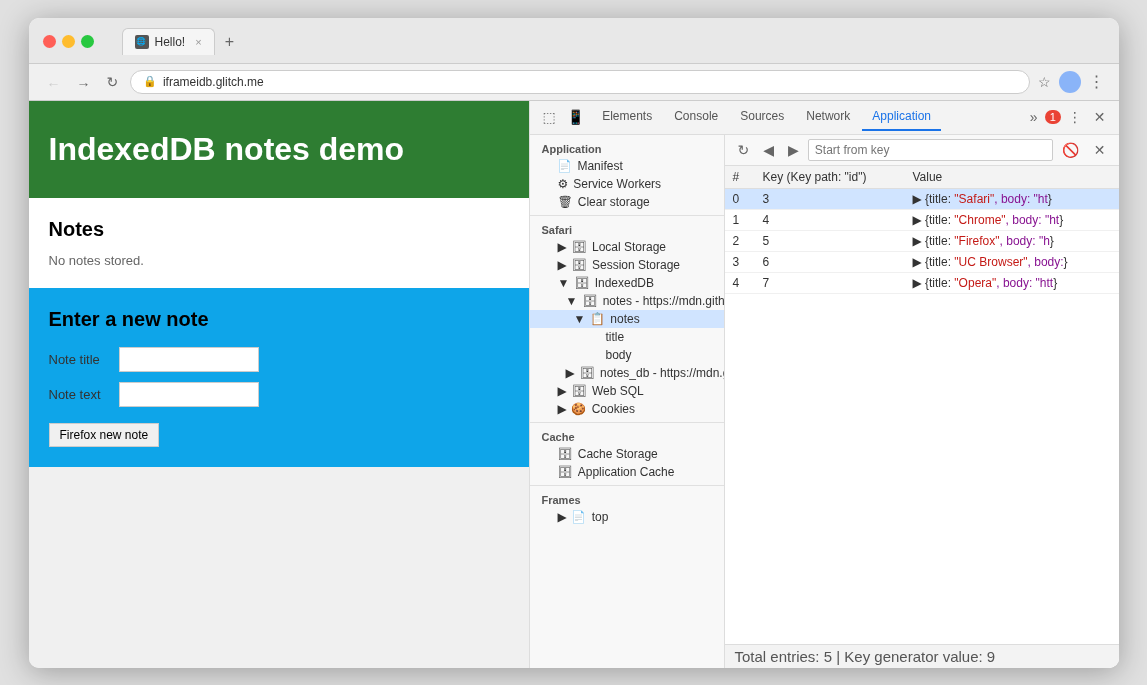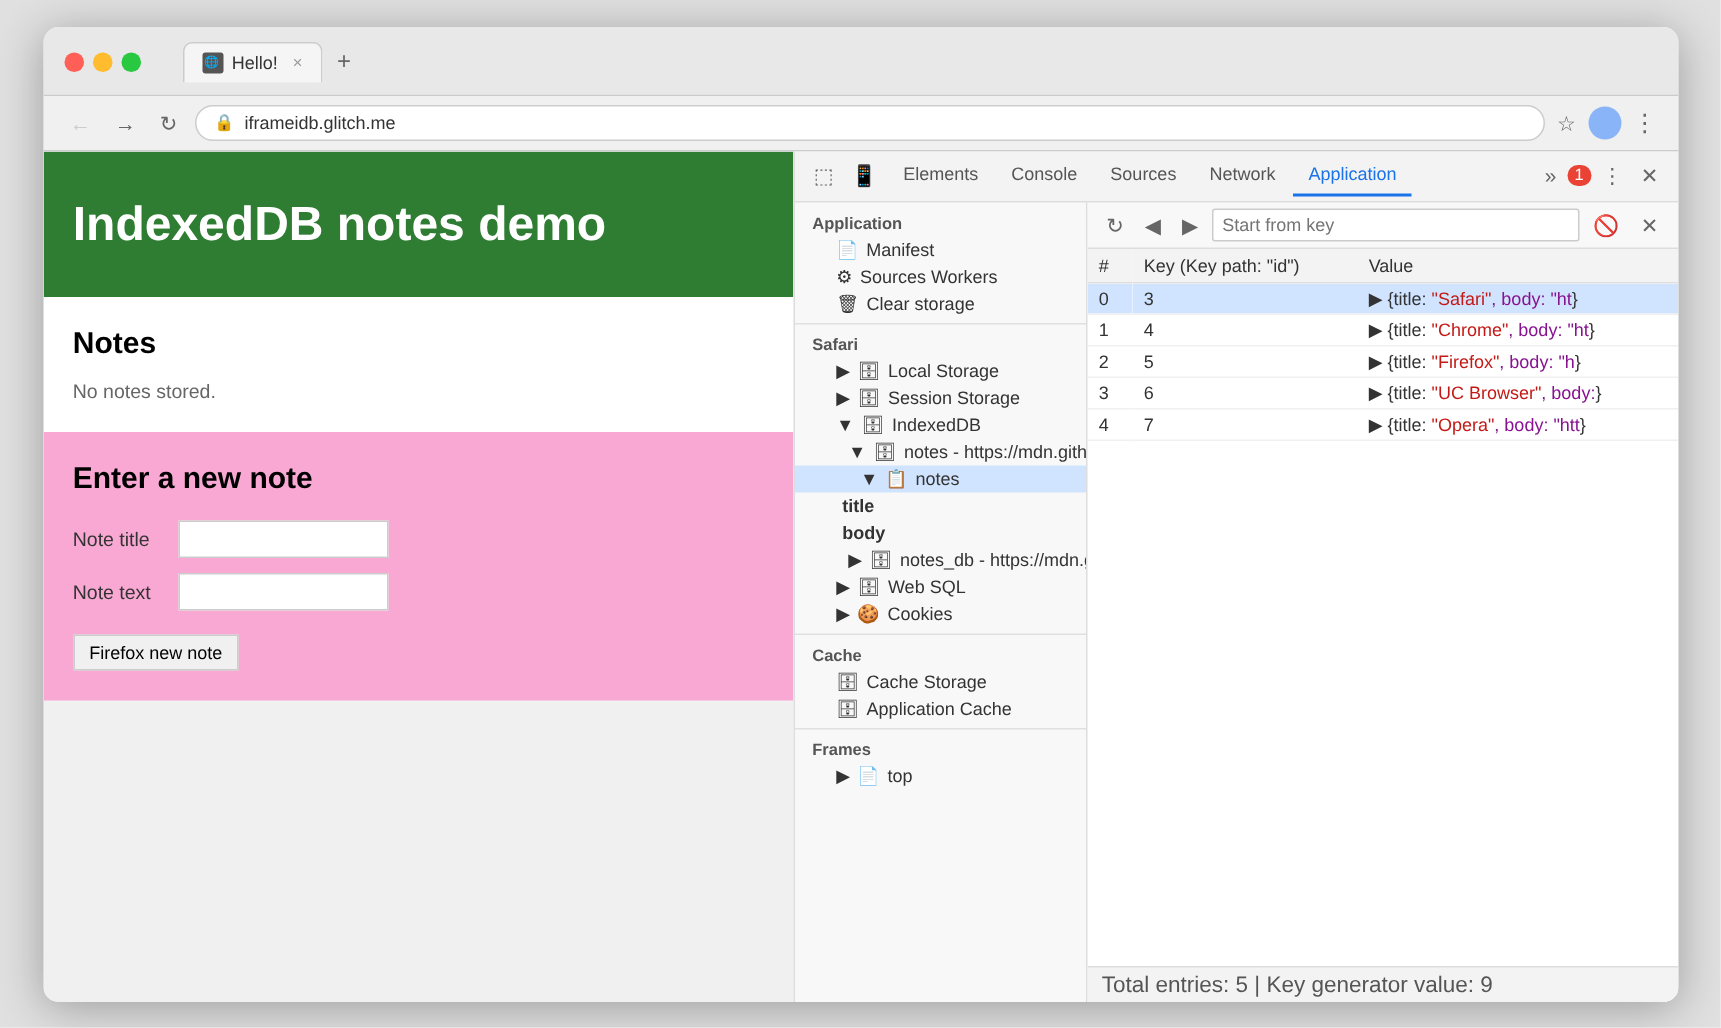--- a/index.html
+++ b/index.html
@@ -167,21 +167,21 @@
     .notes-heading {
       font-size: 20px;
       font-weight: bold;
       margin-bottom: 12px;
     }
     .notes-empty {
       color: #666;
       font-size: 13px;
     }
     .form-section {
-      background: #f9a8d4;
+      background: #0ea5e9;
       padding: 20px;
     }
     .form-heading {
       font-size: 20px;
       font-weight: bold;
       margin-bottom: 16px;
     }
     .form-row {
       display: flex;
       align-items: center;
@@ -283,21 +283,21 @@
       align-items: center;
       gap: 5px;
       color: #333;
       white-space: nowrap;
     }
     .dt-item.selected { background: #d0e4ff; }
     .dt-item .icon { font-size: 12px; flex-shrink: 0; }
     .dt-item-indent1 { padding-left: 28px; }
     .dt-item-indent2 { padding-left: 36px; }
     .dt-item-indent3 { padding-left: 44px; }
-    .dt-item-indent4 { padding-left: 32px; font-weight: bold; }
+    .dt-item-indent4 { padding-left: 76px; }
     .dt-divider { height: 1px; background: #e0e0e0; margin: 4px 0; }
     .triangle { font-size: 10px; }
 
     
     .dt-main {
       flex: 1;
       display: flex;
       flex-direction: column;
       overflow: hidden;
     }
@@ -473,21 +473,21 @@
 
         <div class="dt-sidebar">
 
           <div class="dt-section-label">Application</div>
           <div class="dt-item dt-item-indent1">
             <span class="icon">📄</span>
             <span>Manifest</span>
           </div>
           <div class="dt-item dt-item-indent1">
             <span class="icon">⚙</span>
-            <span>Sources Workers</span>
+            <span>Service Workers</span>
           </div>
           <div class="dt-item dt-item-indent1">
             <span class="icon">🗑</span>
             <span>Clear storage</span>
           </div>
 
           <div class="dt-divider"></div>
 
           <div class="dt-section-label">Safari</div>
           <div class="dt-item dt-item-indent1">

